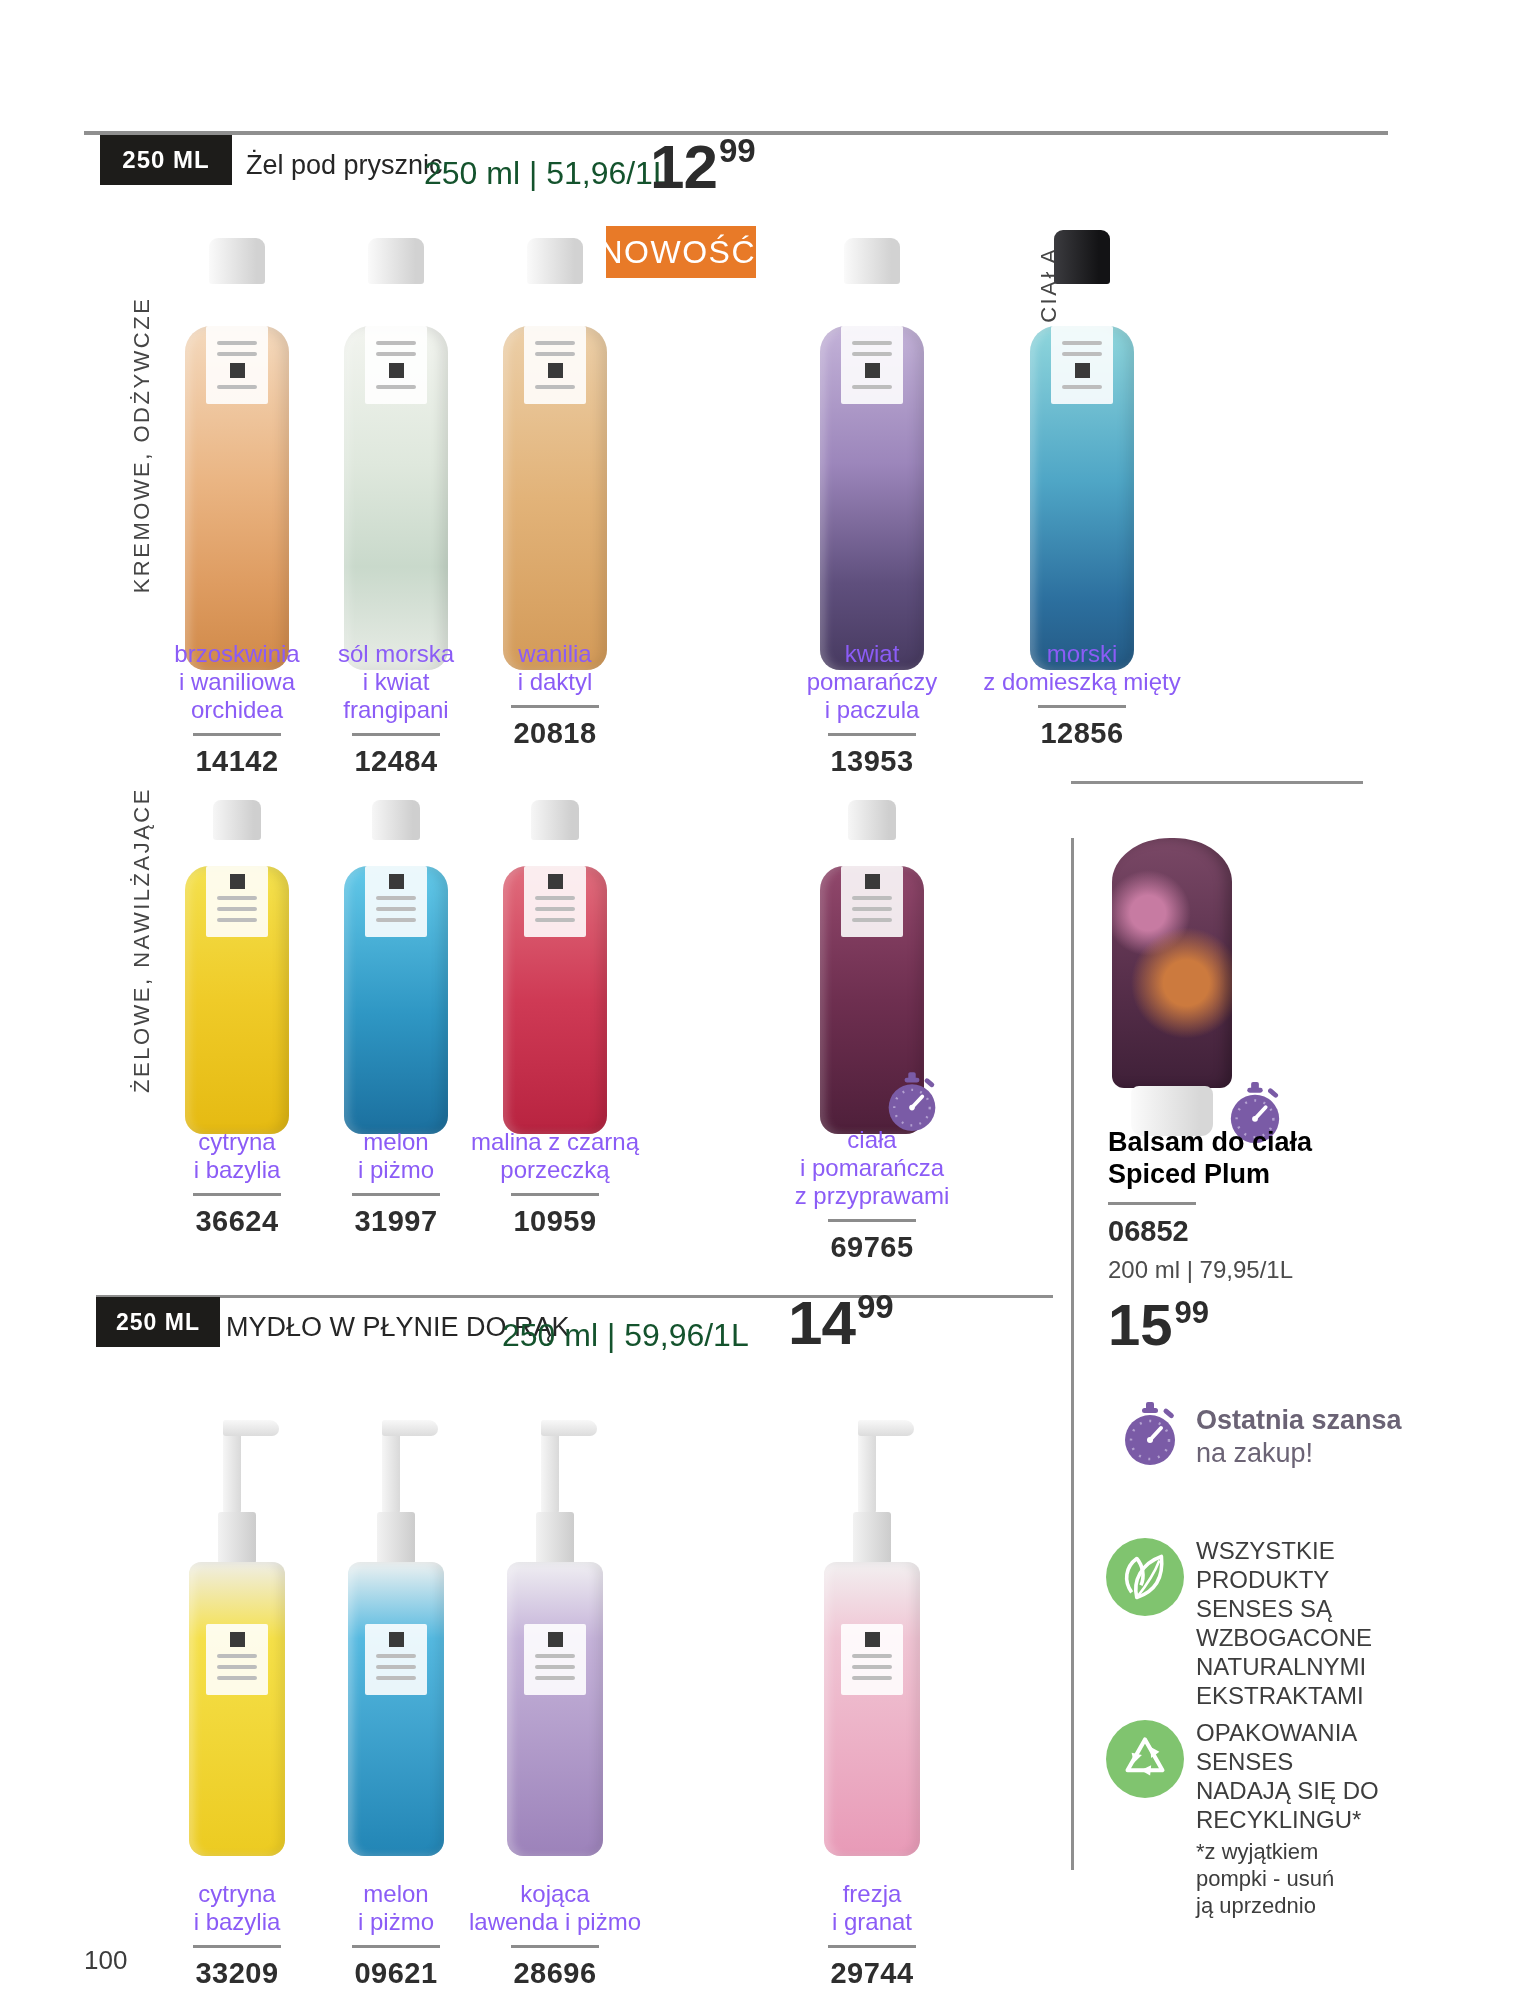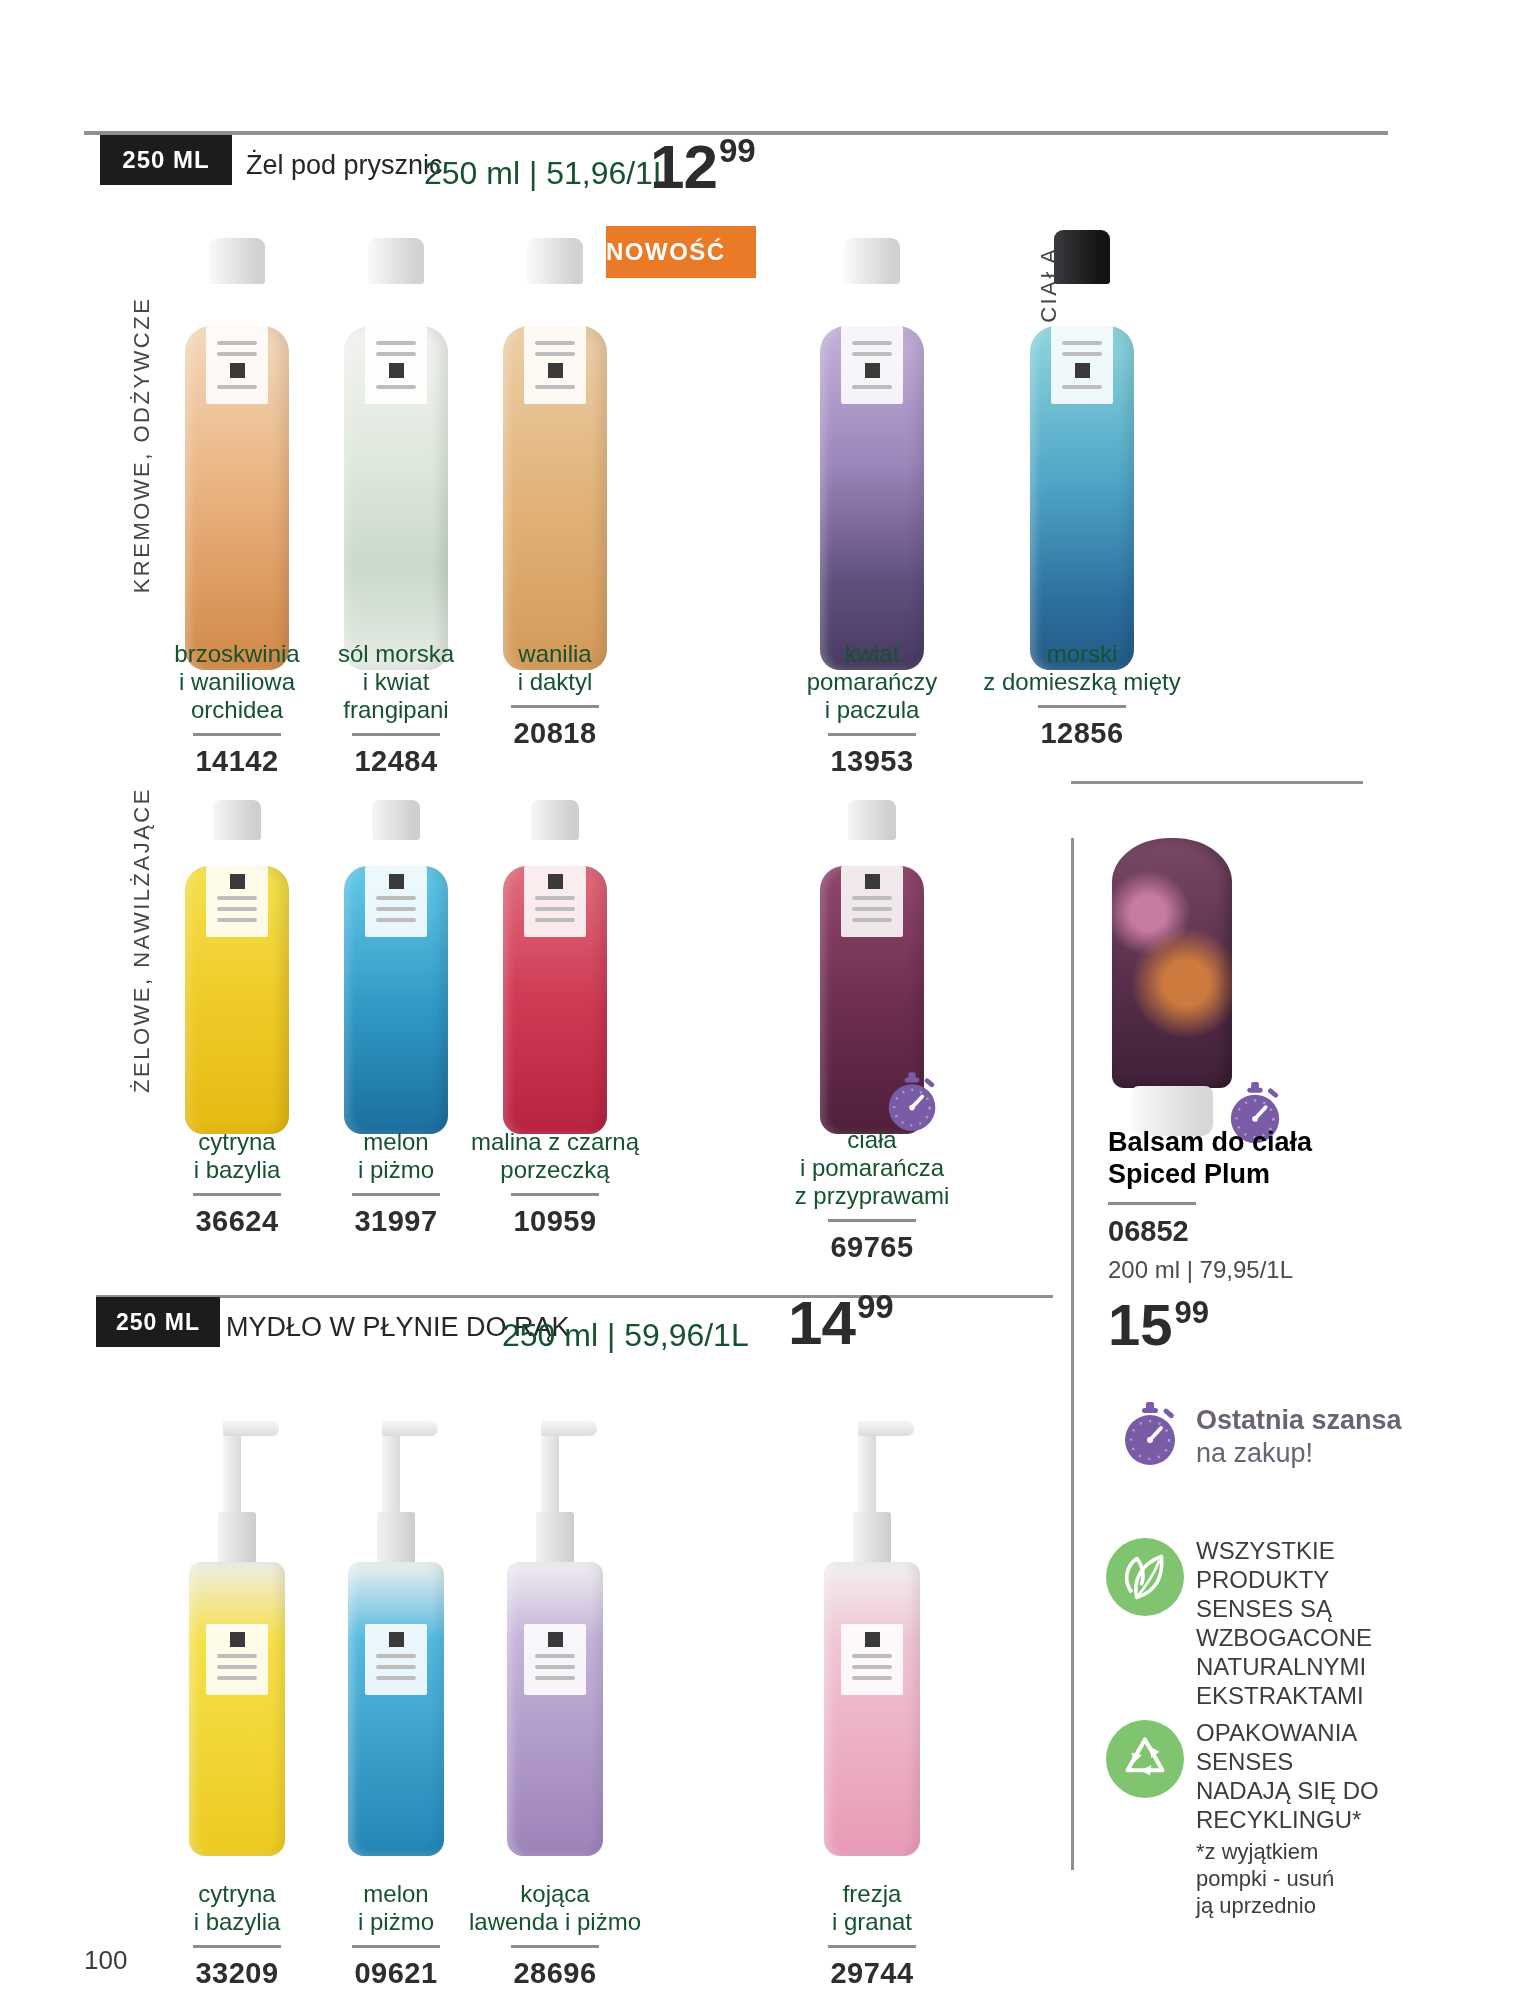--- a/index.html
+++ b/index.html
@@ -12,31 +12,31 @@
   .badge{position:absolute;background:#1d1c1a;color:#fff;font-weight:bold;
          display:flex;align-items:center;justify-content:center;letter-spacing:1px}
   .badge.b1{left:100px;top:135px;width:132px;height:50px;font-size:24px}
   .badge.b2{left:96px;top:1297px;width:124px;height:50px;font-size:23px}
   .sec-title{position:absolute;font-weight:normal;color:#262626;font-size:27px;white-space:nowrap}
   .sec-meta{position:absolute;font-size:32px;color:#14532d;white-space:nowrap}
   .price{position:absolute;font-weight:bold;color:#2c2c2c;line-height:1;white-space:nowrap}
   .price .i{font-size:62px;letter-spacing:-1px}
   .price .d{font-size:33px;position:relative;top:-26px;margin-left:2px}
   .newbadge{position:absolute;left:606px;top:226px;width:150px;height:52px;background:#e87a28;
-            color:#fff;font-weight:bold;font-size:24px;letter-spacing:1.5px;
-            display:flex;align-items:center;justify-content:flex-start}
+            color:#fff;font-weight:normal;font-size:32px;letter-spacing:1.5px;
+            display:flex;align-items:center;justify-content:flex-end}
 
   
   .vlabel{position:absolute;transform:translate(-50%,-50%) rotate(-90deg);
           font-size:22px;letter-spacing:2.5px;color:#454545;white-space:nowrap;
           text-align:center;line-height:27px}
 
   
   .pcard{position:absolute;transform:translateX(-50%);text-align:center;width:280px}
-  .pcard .nm{font-size:24px;line-height:28px;color:#14532d}
+  .pcard .nm{font-size:24px;line-height:28px;color:#8b5cf6}
   .pcard .sep{width:88px;height:3px;background:#8c8c8c;margin:9px auto 9px}
   .pcard .cd{font-size:29px;font-weight:bold;color:#2e2e2e;letter-spacing:.5px}
 
   
   .bottle{position:absolute;width:104px}
   .cap1{width:56px;height:46px;margin:0 auto;border-radius:9px 9px 3px 3px;
         background:linear-gradient(90deg,#fafafa,#d2d2d2 85%)}
   .bod1{width:104px;height:344px;border-radius:26px 26px 20px 20px;
         box-shadow:inset -7px 0 12px rgba(0,0,0,.10), inset 5px 0 8px rgba(255,255,255,.25)}
   .b-peach .bod1{background:linear-gradient(180deg,#f4d9bd,#eab583 45%,#de9c61 75%,#d08948)}

